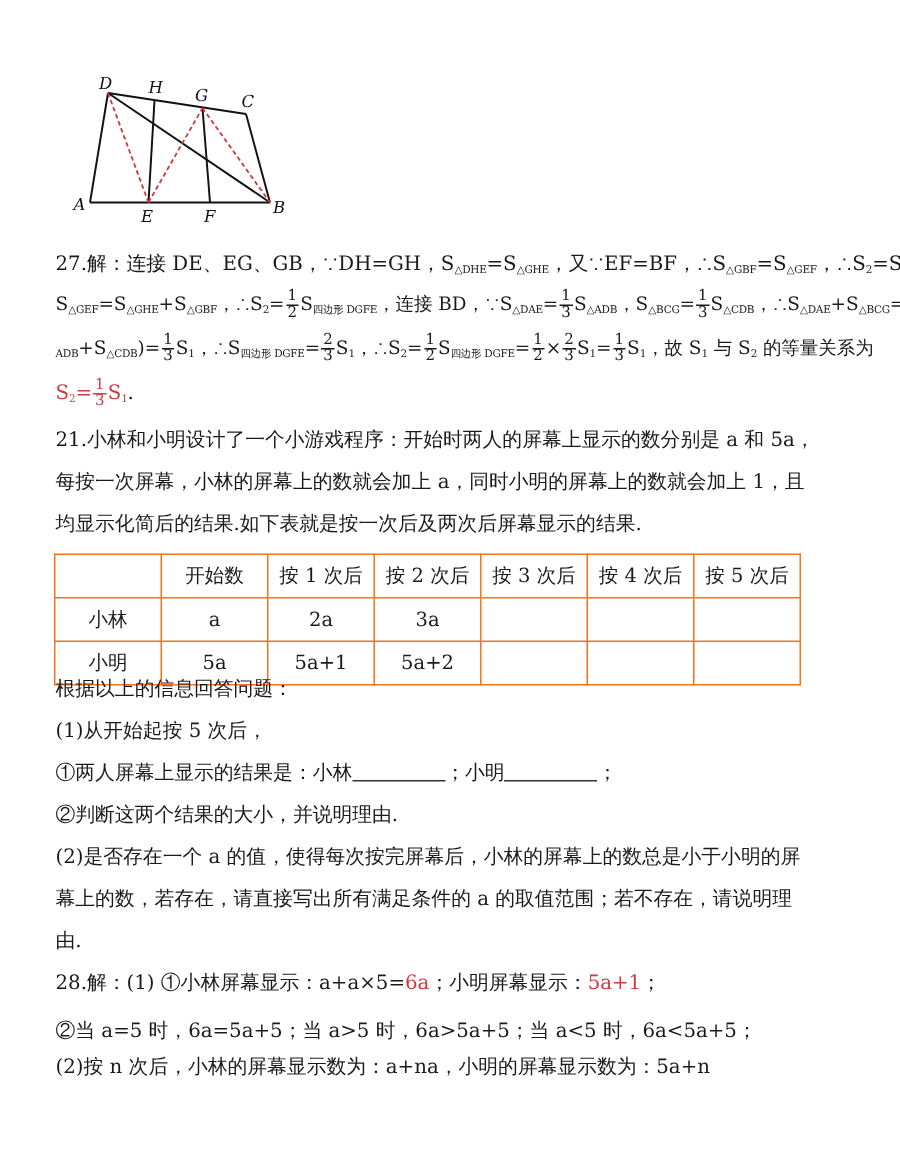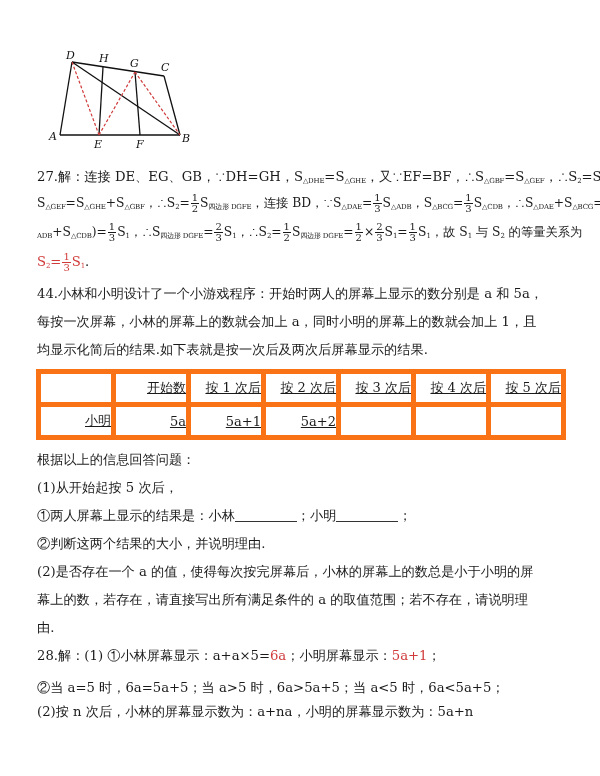--- a/index.html
+++ b/index.html
@@ -7,21 +7,21 @@
          font-family:"DejaVu Serif", "Liberation Serif", serif; color:#1a1a1a; }
   .diagram { position:absolute; left:40px; top:42px; width:170px; height:115px; }
   .line { position:absolute; left:37px; font-size:13.2px; line-height:18px; white-space:nowrap; }
   .red { color:#d03a3a; }
   sub { font-size:7px; vertical-align:-2px; letter-spacing:-0.2px; }
   .frac { display:inline-block; vertical-align:middle; text-align:center; font-size:10px; line-height:10px; margin:0 1px; }
   .frac span { display:block; }
   .frac .num { border-bottom:1px solid currentColor; padding:0 1px; }
   table.grid { position:absolute; left:36px; top:369px; border-collapse:collapse;
                font-size:13px; font-family:"DejaVu Serif", serif; }
-  table.grid td { border:5px solid #f97316; height:28px; text-align:right; padding:0;text-decoration:underline; }
+  table.grid td { border:1px solid #f97316; height:28px; text-align:center; padding:0; }
   .blank { display:inline-block; width:62px; border-bottom:1px solid #333; height:12px; vertical-align:-2px; }
 </style>
 </head>
 <body>
 
 <svg class="diagram" viewBox="0 0 170 115">
   <g stroke="#111" stroke-width="1.3" fill="none">
     <line x1="20" y1="93" x2="140" y2="93"></line>
     <line x1="32" y1="20" x2="20" y2="93"></line>
     <line x1="32" y1="20" x2="124" y2="34"></line>
@@ -56,34 +56,43 @@
 </div>
 
 <div class="line" style="top:222px; font-size:12.3px;">
   <sub>ADB</sub><span>+S</span><sub>△CDB</sub><span>)=</span><span class="frac"><span class="num">1</span><span>3</span></span><span>S</span><sub>1</sub><span>，∴S</span><sub>四边形 DGFE</sub><span>=</span><span class="frac"><span class="num">2</span><span>3</span></span><span>S</span><sub>1</sub><span>，∴S</span><sub>2</sub><span>=</span><span class="frac"><span class="num">1</span><span>2</span></span><span>S</span><sub>四边形 DGFE</sub><span>=</span><span class="frac"><span class="num">1</span><span>2</span></span><span>×</span><span class="frac"><span class="num">2</span><span>3</span></span><span>S</span><sub>1</sub><span>=</span><span class="frac"><span class="num">1</span><span>3</span></span><span>S</span><sub>1</sub><span>，故 S</span><sub>1</sub><span> 与 S</span><sub>2</sub><span> 的等量关系为</span>
 </div>
 
 <div class="line red" style="top:252px;">
   <span>S</span><sub>2</sub><span>=</span><span class="frac"><span class="num">1</span><span>3</span></span><span>S</span><sub>1</sub><span style="color:#1a1a1a">.</span>
 </div>
 
-<div class="line" style="top:285px;">44.小林和小明设计了一个小游戏程序：开始时两人的屏幕上显示的数分别是 a 和 5a，</div>
+<div class="line" style="top:285px;">21.小林和小明设计了一个小游戏程序：开始时两人的屏幕上显示的数分别是 a 和 5a，</div>
 <div class="line" style="top:313px;">每按一次屏幕，小林的屏幕上的数就会加上 a，同时小明的屏幕上的数就会加上 1，且</div>
 <div class="line" style="top:341px;">均显示化简后的结果.如下表就是按一次后及两次后屏幕显示的结果.</div>
 
 <table class="grid">
   <tbody>
       <tr>
     <td style="width:70px"></td>
     <td style="width:70px">开始数</td>
     <td style="width:70px">按 1 次后</td>
     <td style="width:70px">按 2 次后</td>
     <td style="width:70px">按 3 次后</td>
     <td style="width:70px">按 4 次后</td>
     <td style="width:70px">按 5 次后</td>
+  </tr>
+  <tr>
+    <td>小林</td>
+    <td>a</td>
+    <td>2a</td>
+    <td>3a</td>
+    <td></td>
+    <td></td>
+    <td></td>
   </tr>
   <tr>
     <td>小明</td>
     <td>5a</td>
     <td>5a+1</td>
     <td>5a+2</td>
     <td></td>
     <td></td>
     <td></td>
   </tr>

